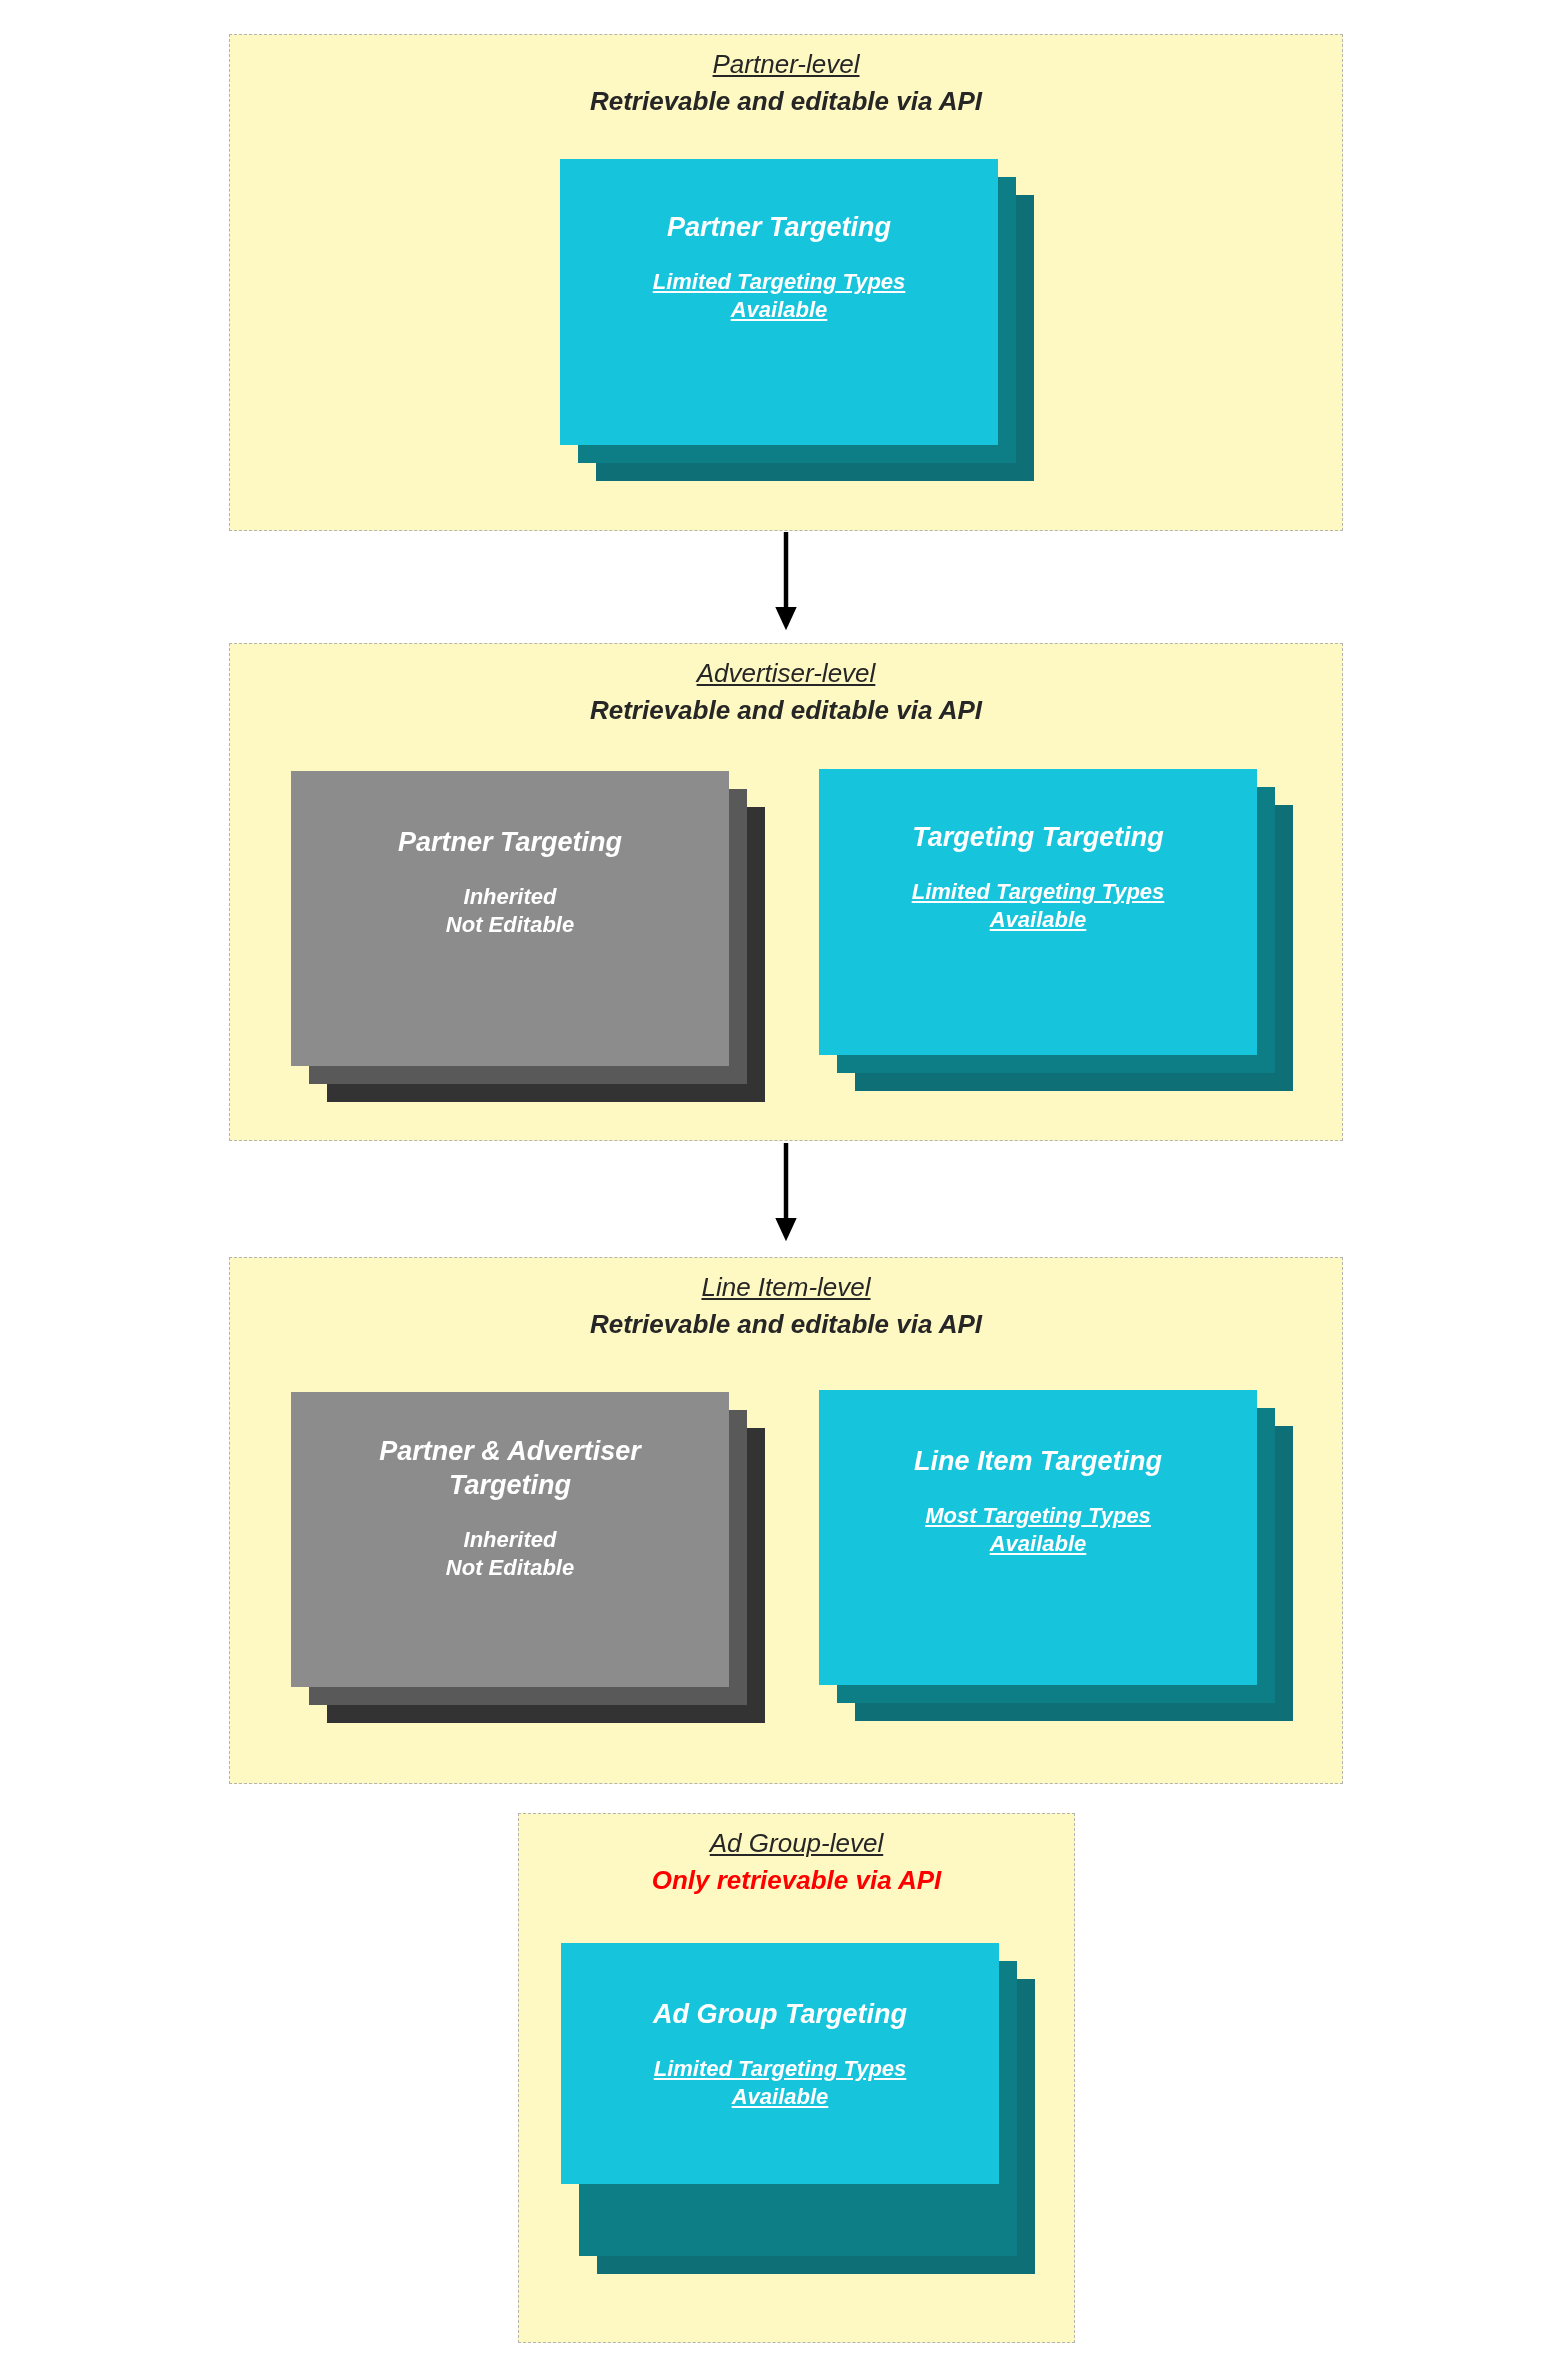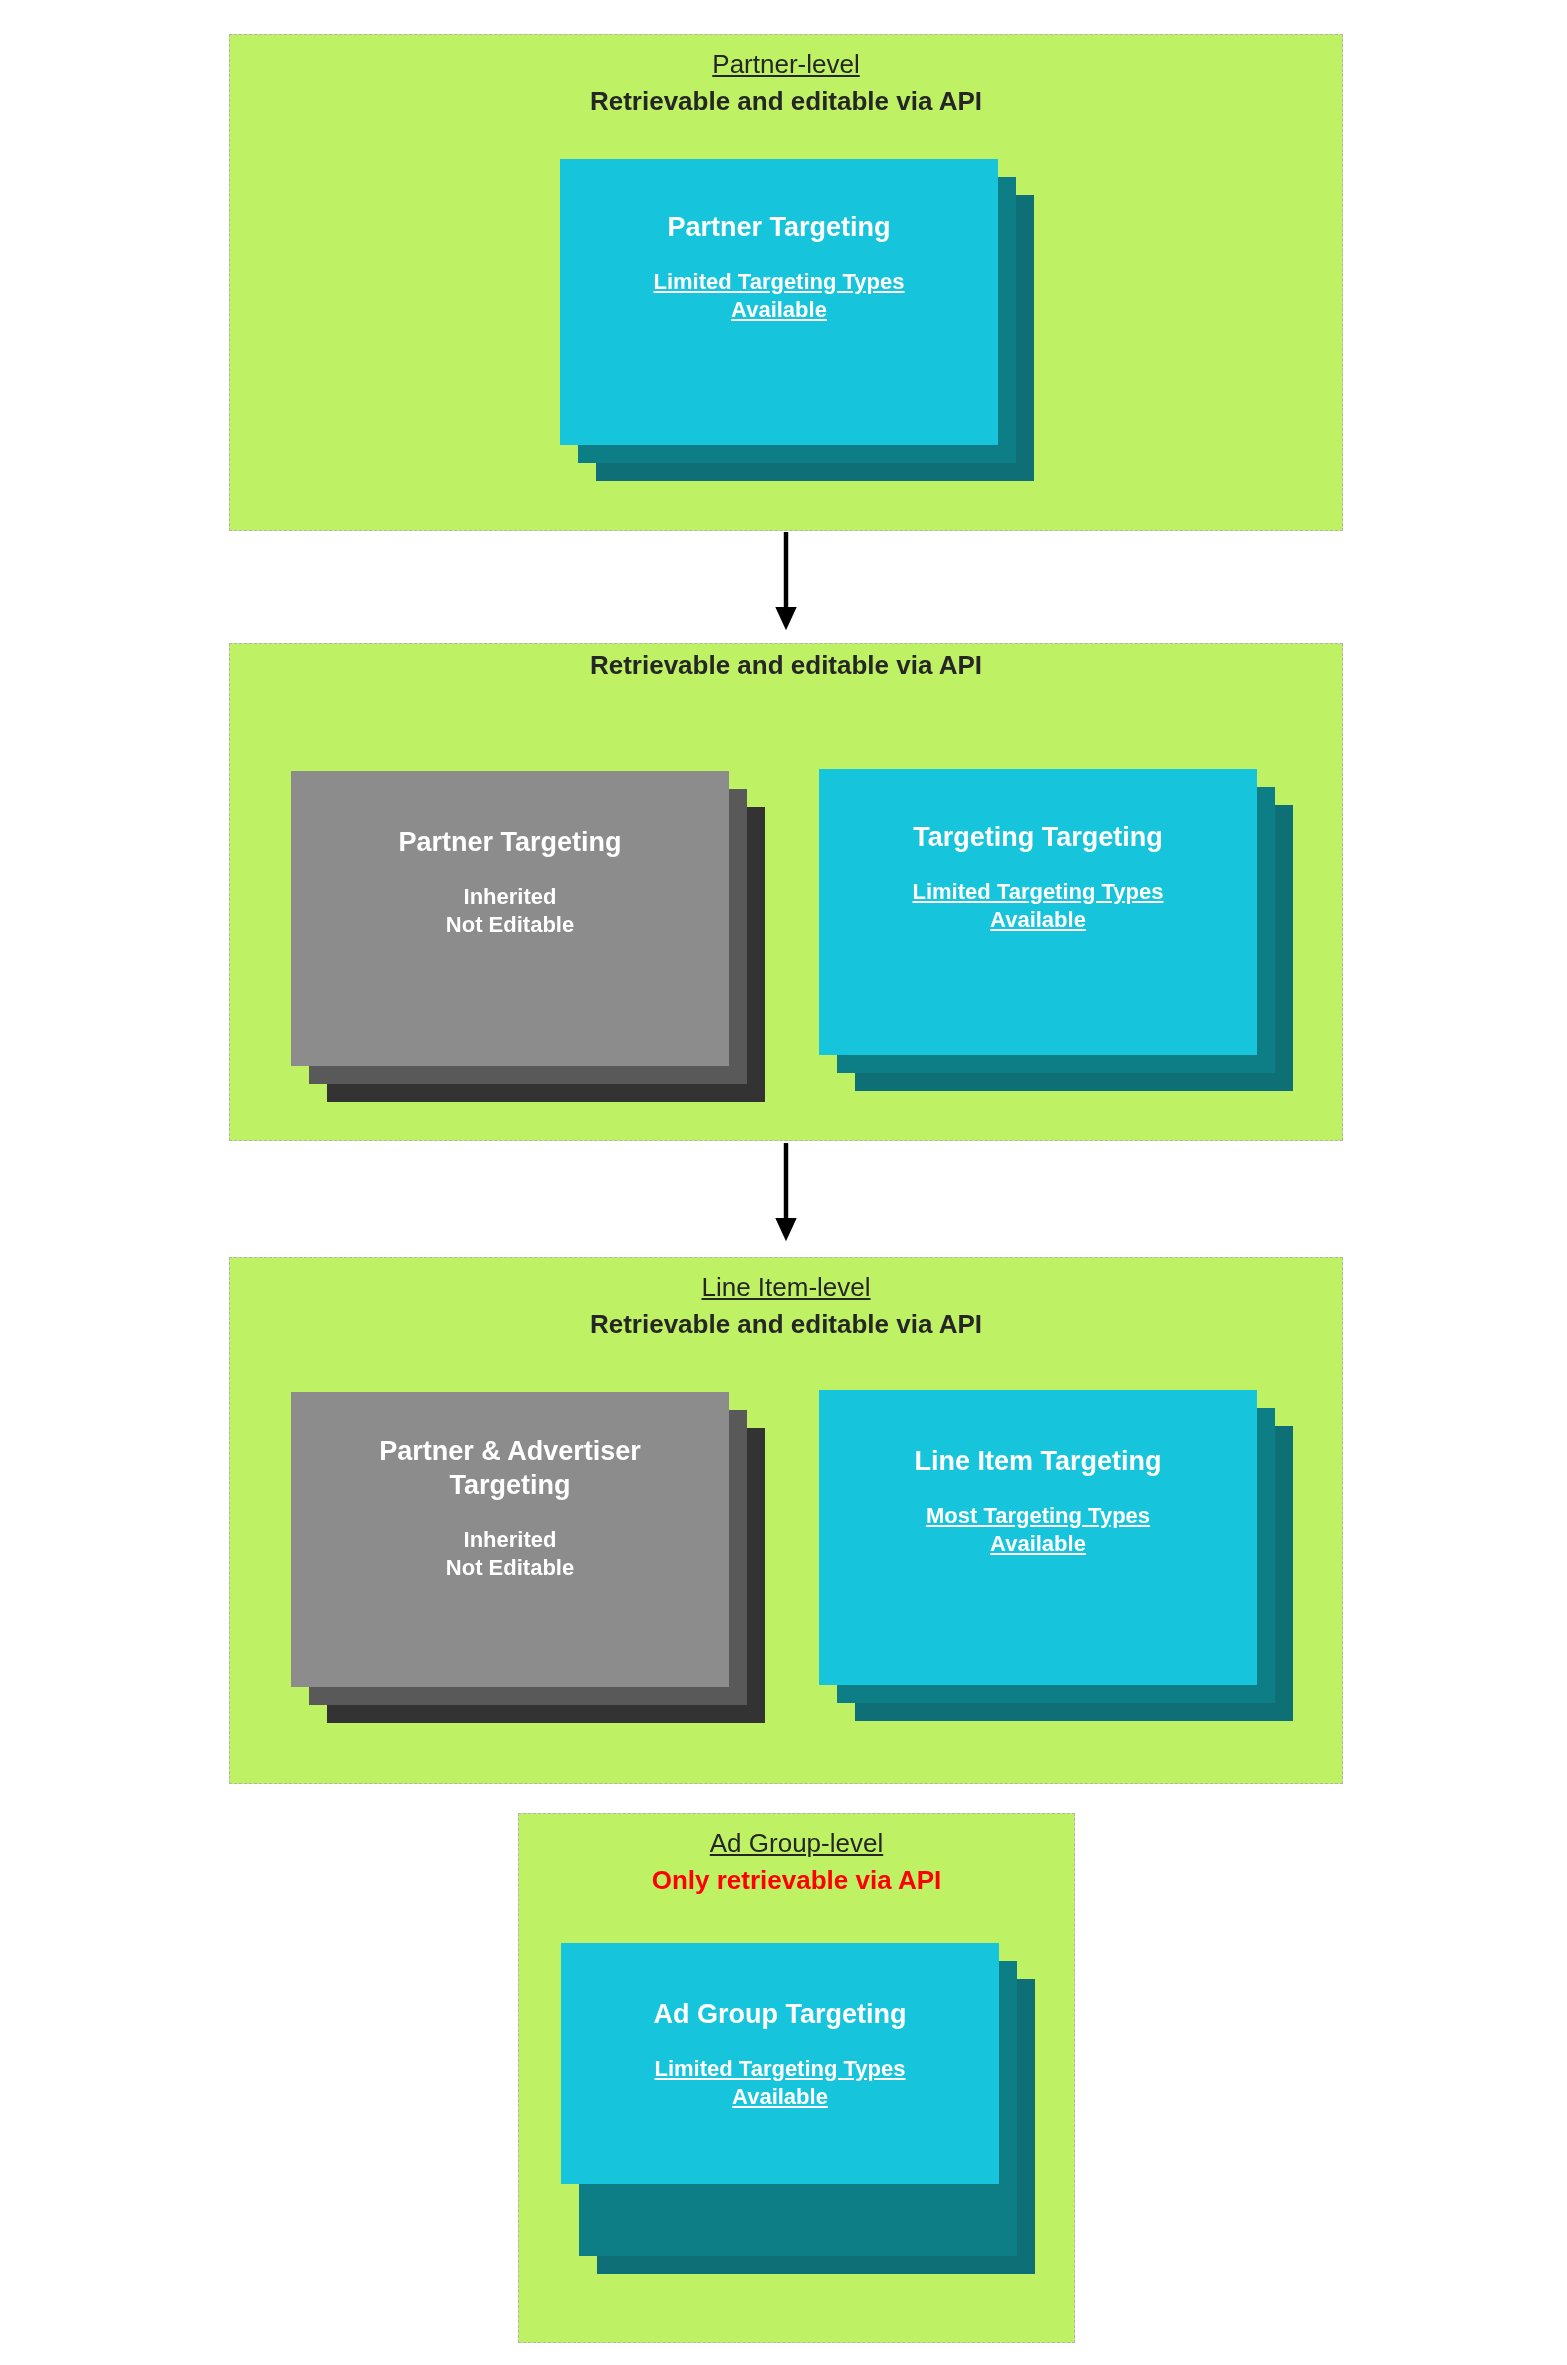--- a/index.html
+++ b/index.html
@@ -20,21 +20,22 @@
     position: relative;
     width: 1567px;
     height: 2366px;
   }
 
   
   .level {
     position: absolute;
     border: 1.8px dashed #b3b3b3;
     box-sizing: border-box;
-    background: #bef264;
+    background: #fef9c3;
+    font-style: italic;
   }
 
   .level-title {
     text-align: center;
     font-size: 26px;
     font-weight: 400;
     color: #262626;
     text-decoration: underline;
     line-height: 1.25;
     margin-top: 12.5px;
@@ -127,20 +128,21 @@
       </div>
     </div>
   </div>
 
   <svg class="arrow" style="left:768px; top:532px;" width="36" height="100" viewBox="0 0 40 112">
     <line x1="20" y1="0" x2="20" y2="90" stroke="#000000" stroke-width="5"></line>
     <polygon points="20,110 8,84 32,84" fill="#000000"></polygon>
   </svg>
 
   <div class="level" style="left:229px; top:643px; width:1114px; height:498px;">
+    <div class="level-title">Advertiser-level</div>
     <div class="level-sub">Retrievable and editable via API</div>
 
     <div class="stack grey" style="left:61px; top:127px; width:473px; height:339px;">
       <div class="layer back2" style="left:36px; top:36px; width:438px; height:295px;"></div>
       <div class="layer back1" style="left:18px; top:18px; width:438px; height:295px;"></div>
       <div class="layer front" style="left:0px; top:0px; width:438px; height:295px;">
         <div class="card-body" style="top:55px;">
           <div class="card-title">Partner Targeting</div>
           <div class="card-note plain" style="margin-top:23px;">Inherited</div>
           <div class="card-note plain">Not Editable</div>

